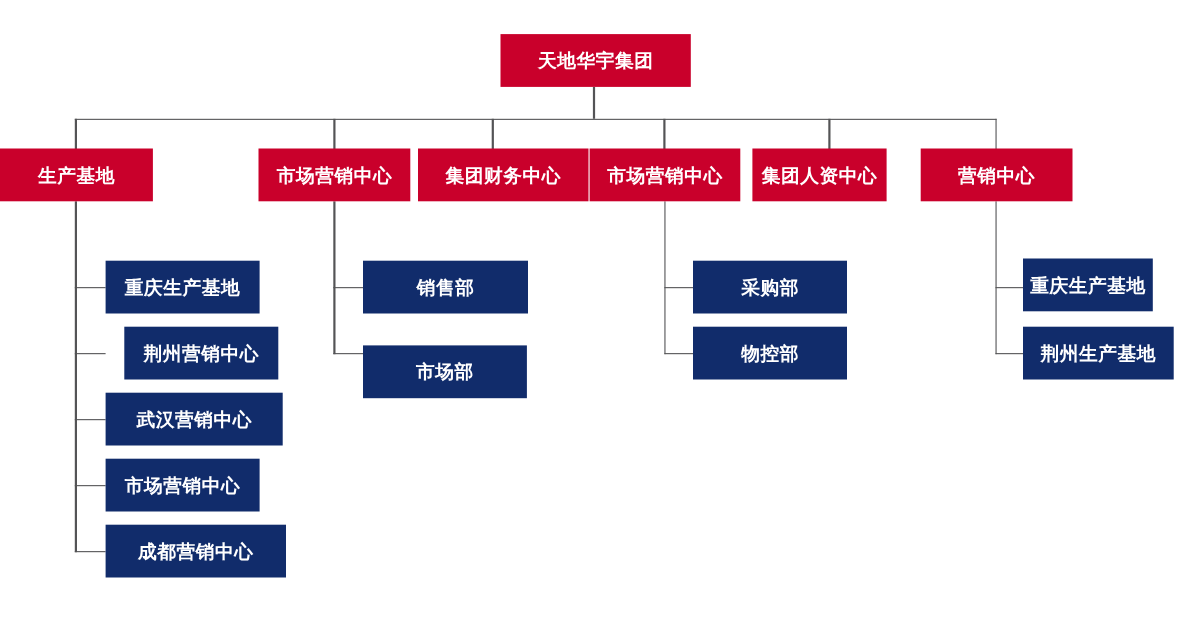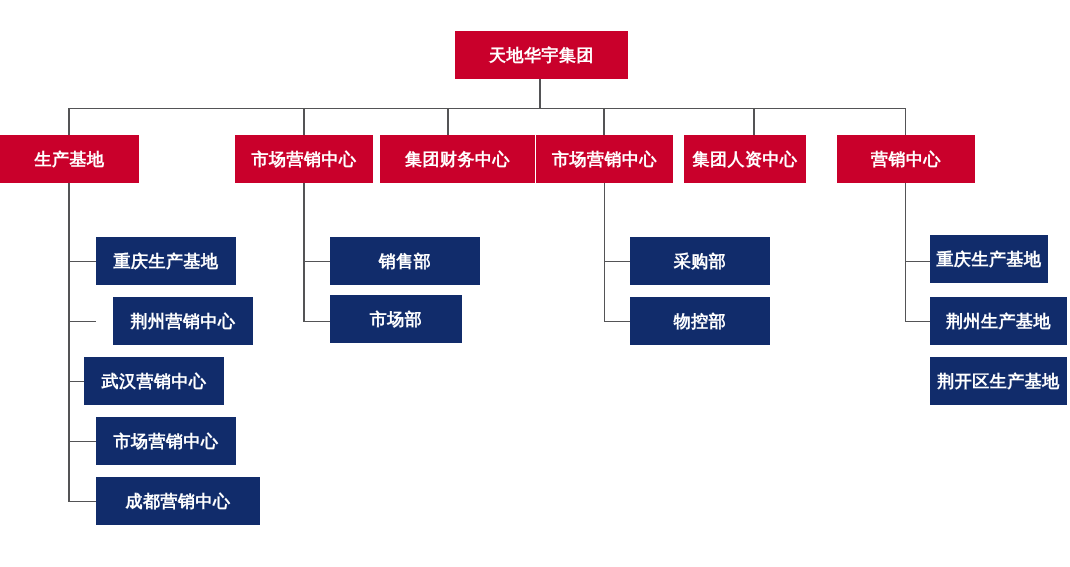--- a/index.html
+++ b/index.html
@@ -74,27 +74,26 @@
 
   <div class="node red" style="left:0;top:135px;width:139px">生产基地</div>
   <div class="node red" style="left:235px;top:135px;width:138px">市场营销中心</div>
   <div class="node red" style="left:380px;top:135px;width:155px">集团财务中心</div>
   <div class="node red" style="left:536px;top:135px;width:137px">市场营销中心</div>
   <div class="node red" style="left:684px;top:135px;width:122px">集团人资中心</div>
   <div class="node red" style="left:837px;top:135px;width:138px">营销中心</div>
 
   <div class="node navy" style="left:96px;top:237px;width:140px">重庆生产基地</div>
   <div class="node navy" style="left:113px;top:297px;width:140px">荆州营销中心</div>
-  <div class="node navy" style="left:84px;top:357px;width:140px">武汉营销中心</div>
+  <div class="node navy" style="left:96px;top:357px;width:161px">武汉营销中心</div>
   <div class="node navy" style="left:96px;top:417px;width:140px">市场营销中心</div>
   <div class="node navy" style="left:96px;top:477px;width:164px">成都营销中心</div>
 
   <div class="node navy" style="left:330px;top:237px;width:150px">销售部</div>
-  <div class="node navy" style="left:330px;top:295px;width:132px">市场部</div>
+  <div class="node navy" style="left:330px;top:314px;width:149px">市场部</div>
 
   <div class="node navy" style="left:630px;top:237px;width:140px">采购部</div>
   <div class="node navy" style="left:630px;top:297px;width:140px">物控部</div>
 
   <div class="node navy" style="left:930px;top:235px;width:118px">重庆生产基地</div>
   <div class="node navy" style="left:930px;top:297px;width:137px">荆州生产基地</div>
-  <div class="node navy" style="left:930px;top:357px;width:137px">荆开区生产基地</div>
 
 </div>
 
 </body></html>

